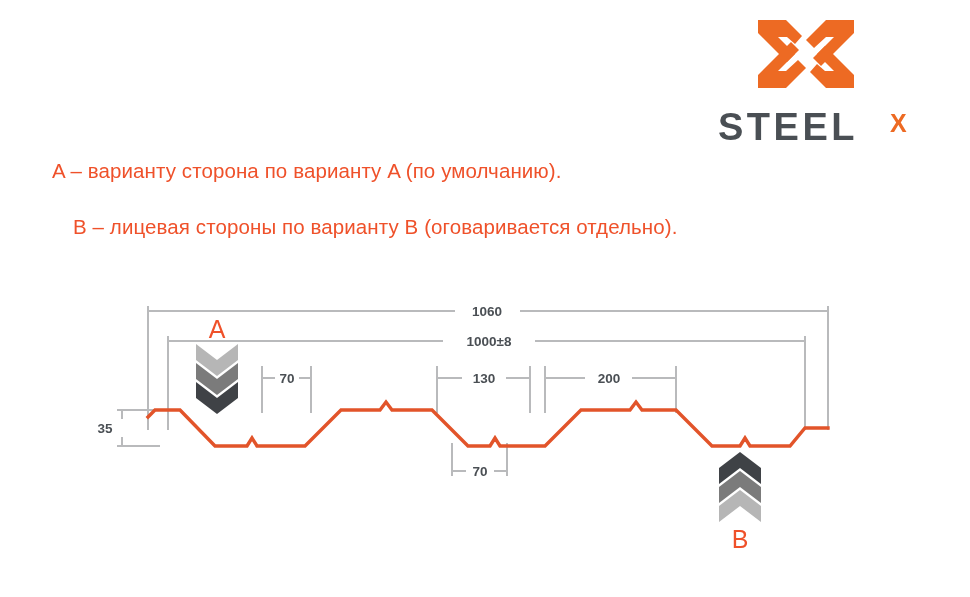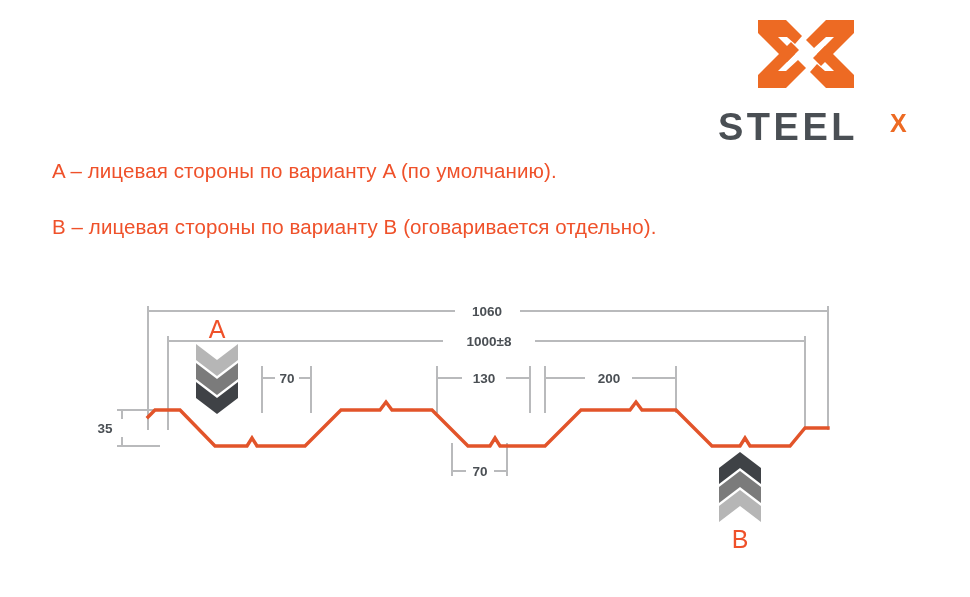--- a/index.html
+++ b/index.html
@@ -43,21 +43,21 @@
     position: absolute;
     left: 52px;
     color: #ef512a;
     font-size: 20.5px;
     font-weight: 400;
     letter-spacing: 0.1px;
     white-space: nowrap;
     font-family: "Liberation Sans", sans-serif;
   }
   #legend-a { top: 159px; }
-  #legend-b { top: 215px; }
+  #legend-b { top: 215px; margin-left: 21px; }
 
   
   #drawing {
     position: absolute;
     left: 0px;
     top: 280px;
     width: 970px;
     height: 290px;
   }
 
@@ -90,21 +90,21 @@
       <path d="M98,74 L70,74 L54,58 L61,50 L69,57 L78,57 L61,40 L69,32 L98,61 Z"></path>
     </g>
   </svg>
 
   <svg id="logo-wordmark" viewBox="0 0 215 46">
     <text x="0" y="36" font-family="Liberation Sans, sans-serif" font-size="38" font-weight="bold" letter-spacing="3.5" fill="#4A4F54">STEEL</text>
     <text x="172" y="28" font-family="Liberation Sans, sans-serif" font-size="25" font-weight="bold" fill="#ED6A23">X</text>
   </svg>
 </div>
 
-<div class="legend-line" id="legend-a">A – лицевая стороны по варианту A (по умолчанию).</div>
+<div class="legend-line" id="legend-a">A – варианту сторона по варианту A (по умолчанию).</div>
 
 <div class="legend-line" id="legend-b">B – лицевая стороны по варианту B (оговаривается отдельно).</div>
 
 <svg id="drawing" viewBox="0 0 970 290">
 
   <g stroke="#b9babc" stroke-width="1.1" fill="none" shape-rendering="crispEdges">
 
     <g>
       <line x1="148" y1="26" x2="148" y2="150"></line>
       <line x1="828" y1="26" x2="828" y2="150"></line>

